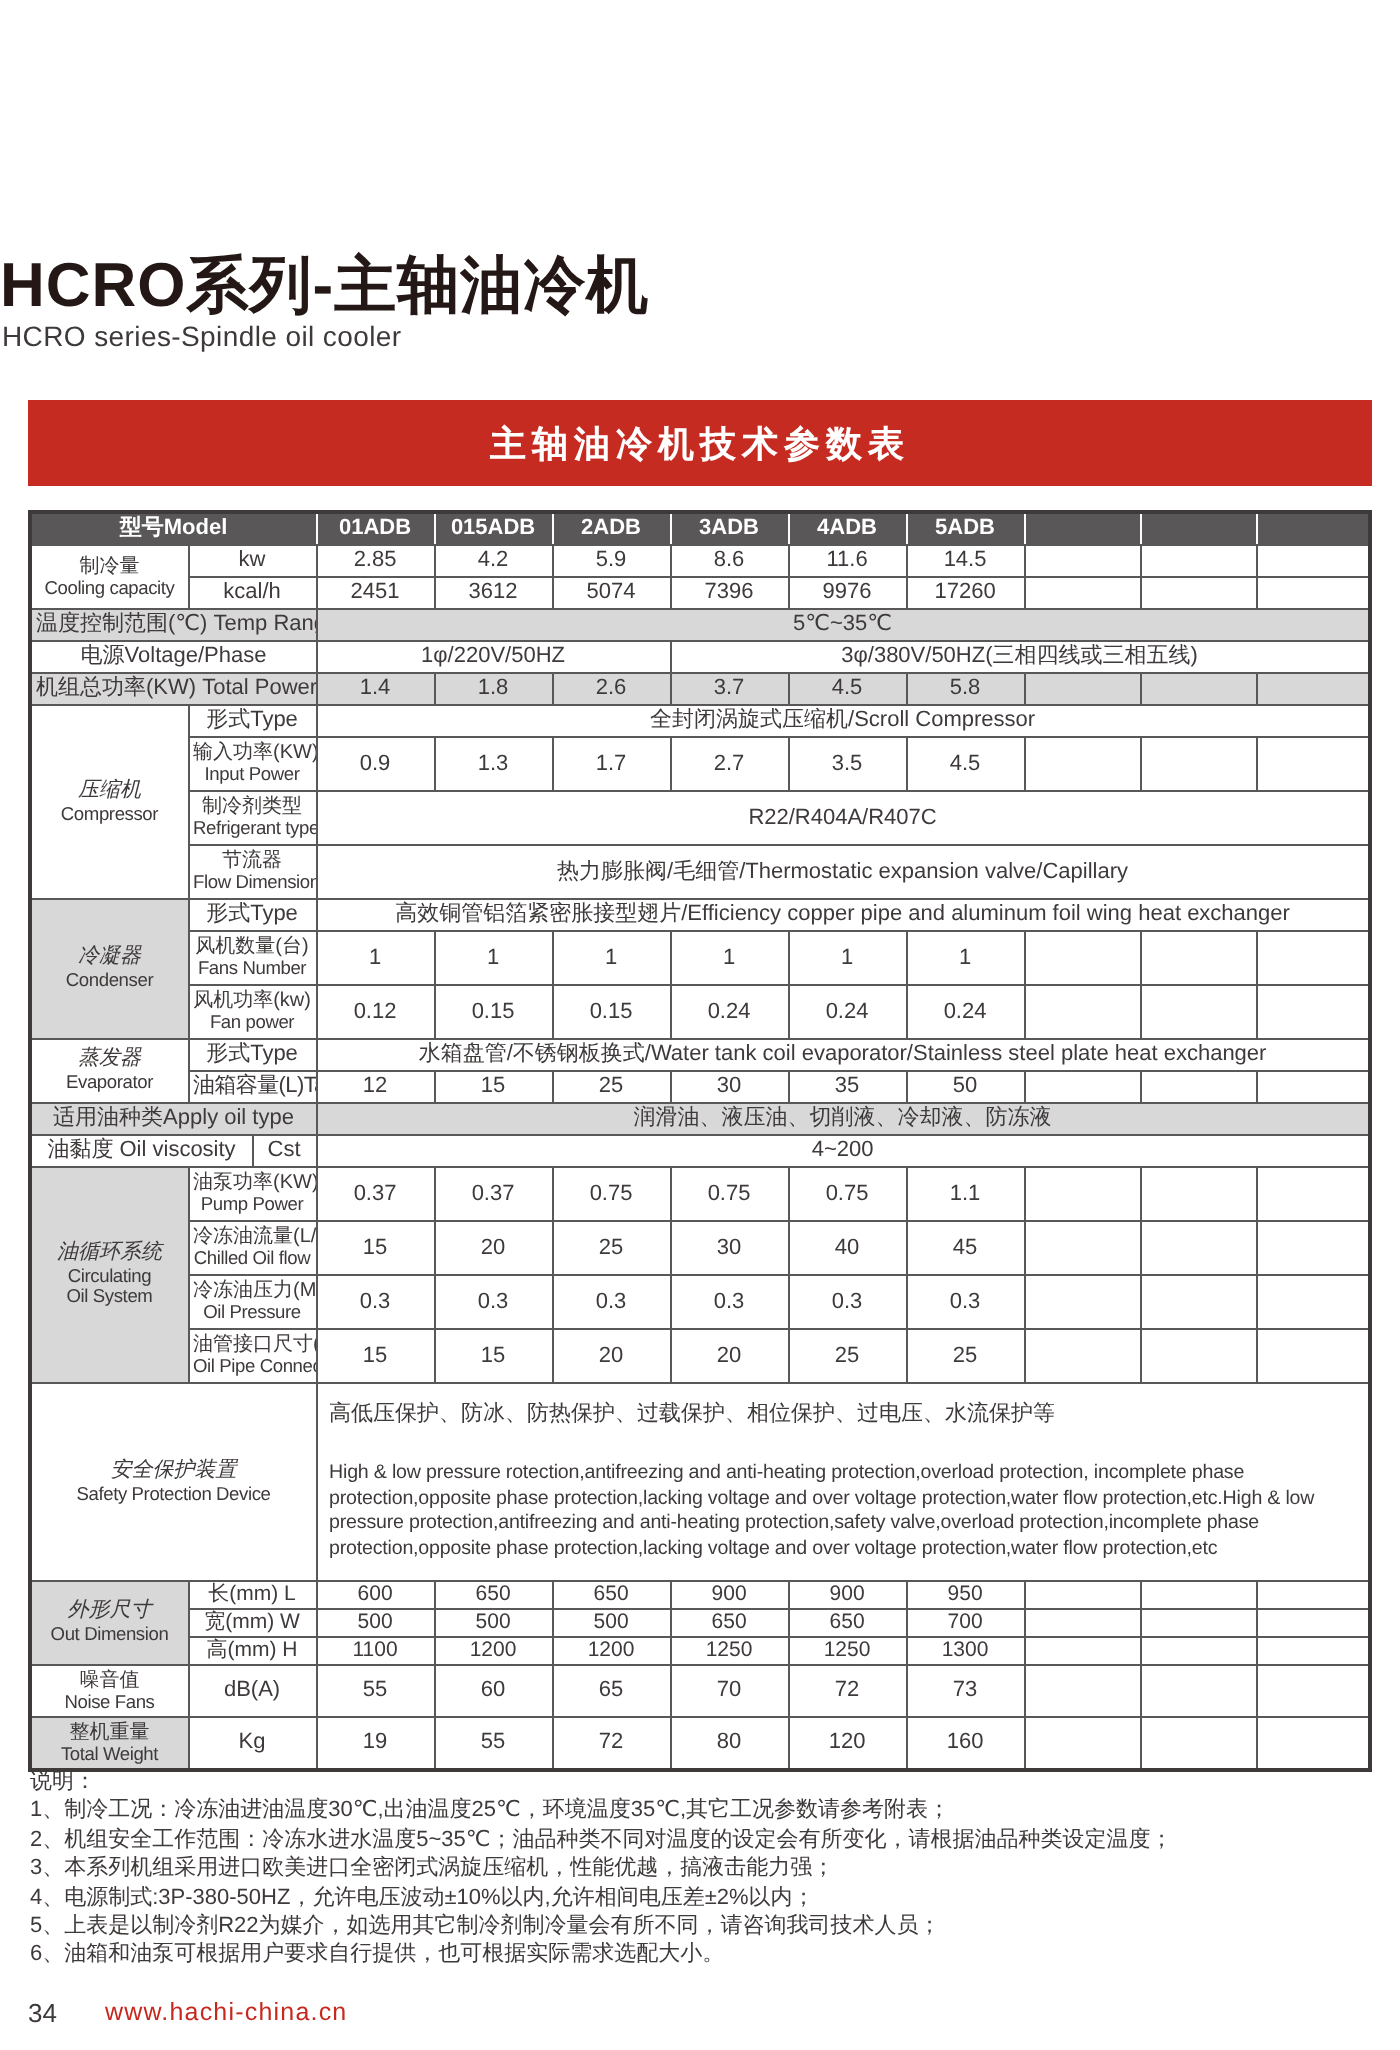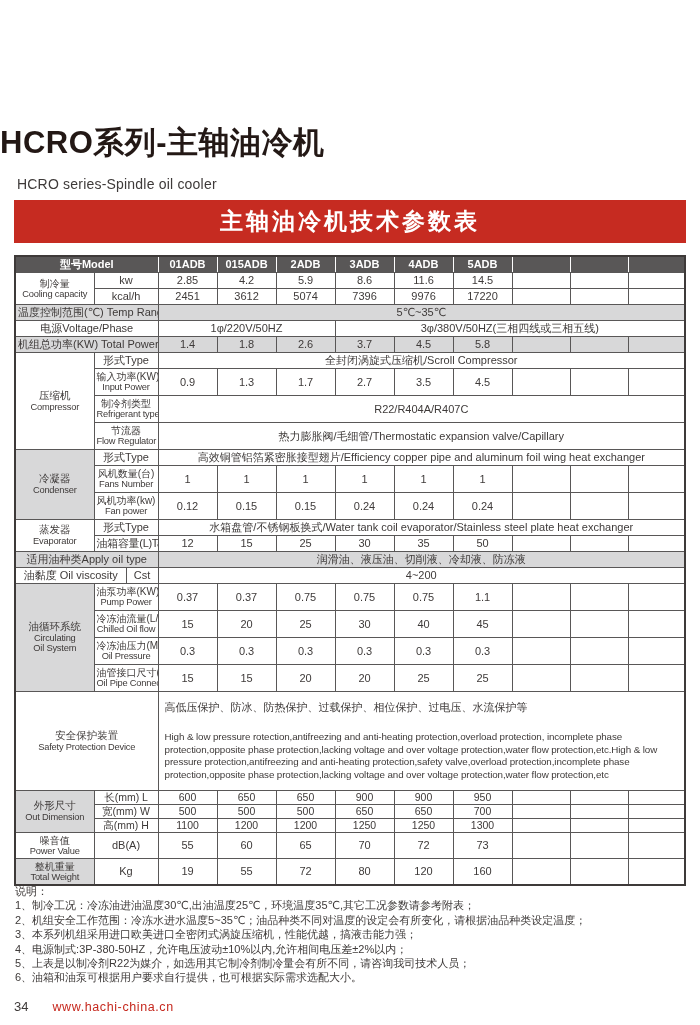--- a/index.html
+++ b/index.html
@@ -3,57 +3,57 @@
 <meta charset="utf-8">
 <style>
   html,body{margin:0;padding:0;background:#ffffff;}
   body{font-family:"Liberation Sans","DejaVu Sans",sans-serif;-webkit-font-smoothing:antialiased;}
   .page{position:relative;width:700px;height:1025px;background:#fff;overflow:hidden;}
   .inner{position:absolute;left:14px;top:0;width:672px;}
 
   
   .title{margin:0;position:absolute;top:122px;left:0;font-size:31px;font-weight:600;
          color:#231815;letter-spacing:0.5px;white-space:nowrap;}
-  .subtitle{margin:16px;position:absolute;top:160px;left:1px;font-size:14px;font-weight:400;
+  .subtitle{margin:0;position:absolute;top:160px;left:1px;font-size:14px;font-weight:400;
          color:#3e3a39;letter-spacing:0.2px;}
 
   
   .banner{position:absolute;top:200px;left:0;width:672px;height:43px;background:#c62b21;
           display:flex;align-items:center;justify-content:center;}
-  .banner span{color:#ffffff;font-size:23px;font-weight:bold;letter-spacing:3px;}
+  .banner span{color:#ffffff;font-size:18px;font-weight:bold;letter-spacing:3px;}
 
   
   table.t{position:absolute;top:255px;left:0;border-collapse:collapse;table-layout:fixed;
           width:672px;border:2px solid #3e3a39;}
   .t td{border:1px solid #595757;text-align:center;vertical-align:middle;
         padding:0 2px;color:#3e3a39;font-size:11px;line-height:1.12;height:15px;
         white-space:nowrap;overflow:hidden;}
   tr.hdr td{background:#595757;color:#ffffff;font-weight:bold;border-left:1px solid #fdfdfd;
             border-right:1px solid #fdfdfd;}
   td.g{background:#d8d8d9;}
   .r2l td{height:26px;}
   .r3s td{height:13px;font-size:10.5px;}
   .rnw td{height:25px;}
   .rsafe td{height:92px;text-align:center;}
   .cn{display:block;font-size:10px;}
   .en{display:block;font-size:9.3px;letter-spacing:-0.2px;}
-  .big-cn{display:block;font-size:10.5px;}
+  .big-cn{display:block;font-size:10.5px;font-style:italic;}
   .sm{font-size:8px;letter-spacing:-0.3px;}
   .mix{font-size:10.5px;margin-top:39px;}
   .wraplbl{white-space:normal;margin-left:48px;}
   td.safety-val{text-align:left;white-space:normal;vertical-align:middle;padding:3px 6px;}
   .safety-cn{font-size:11px;display:block;margin-bottom:18px;}
   .safety-en{font-size:9.8px;display:block;line-height:12.4px;letter-spacing:-0.1px;}
 
   
   .notes{position:absolute;top:884px;left:1px;font-size:11px;color:#3e3a39;line-height:14.4px;}
   .notes div{white-space:nowrap;}
 
   
-  .footer{position:absolute;top:999px;left:14px;display:flex;align-items:flex-end;}
+  .footer{position:absolute;top:999px;left:14px;display:flex;align-items:flex-start;}
   .pageno{font-size:13px;color:#3e3a39;}
   .site{font-size:12.5px;color:#c6281e;margin-left:24px;letter-spacing:0.6px;}
 </style>
 </head>
 <body>
 
 <div class="page">
 
   <h1 class="title">HCRO系列-主轴油冷机</h1>
   <p class="subtitle">HCRO series-Spindle oil cooler</p>
@@ -110,21 +110,21 @@
         <td></td>
       </tr>
 
       <tr>
         <td colspan="2">kcal/h</td>
         <td>2451</td>
         <td>3612</td>
         <td>5074</td>
         <td>7396</td>
         <td>9976</td>
-        <td>17220</td>
+        <td>17260</td>
         <td></td>
         <td></td>
         <td></td>
       </tr>
 
       <tr>
         <td colspan="3" class="g">温度控制范围(℃) Temp Range</td>
         <td colspan="9" class="g">5℃~35℃</td>
       </tr>
 
@@ -176,21 +176,21 @@
         <td colspan="2" class="wraplbl">
           <span class="cn">制冷剂类型</span>
           <span class="en">Refrigerant type</span>
         </td>
         <td colspan="9" class="mix">R22/R404A/R407C</td>
       </tr>
 
       <tr class="r2l">
         <td colspan="2" class="wraplbl">
           <span class="cn">节流器</span>
-          <span class="en">Flow Regulator</span>
+          <span class="en">Flow Dimension</span>
         </td>
         <td colspan="9" class="mix">热力膨胀阀/毛细管/Thermostatic expansion valve/Capillary</td>
       </tr>
 
       <tr>
         <td rowspan="3" class="g wraplbl">
           <span class="big-cn">冷凝器</span>
           <span class="en">Condenser</span>
         </td>
         <td colspan="2">形式Type</td>
@@ -381,21 +381,21 @@
         <td>1250</td>
         <td>1300</td>
         <td></td>
         <td></td>
         <td></td>
       </tr>
 
       <tr class="rnw">
         <td class="wraplbl">
           <span class="cn">噪音值</span>
-          <span class="en">Power Value</span>
+          <span class="en">Noise Fans</span>
         </td>
         <td colspan="2">dB(A)</td>
         <td>55</td>
         <td>60</td>
         <td>65</td>
         <td>70</td>
         <td>72</td>
         <td>73</td>
         <td></td>
         <td></td>

